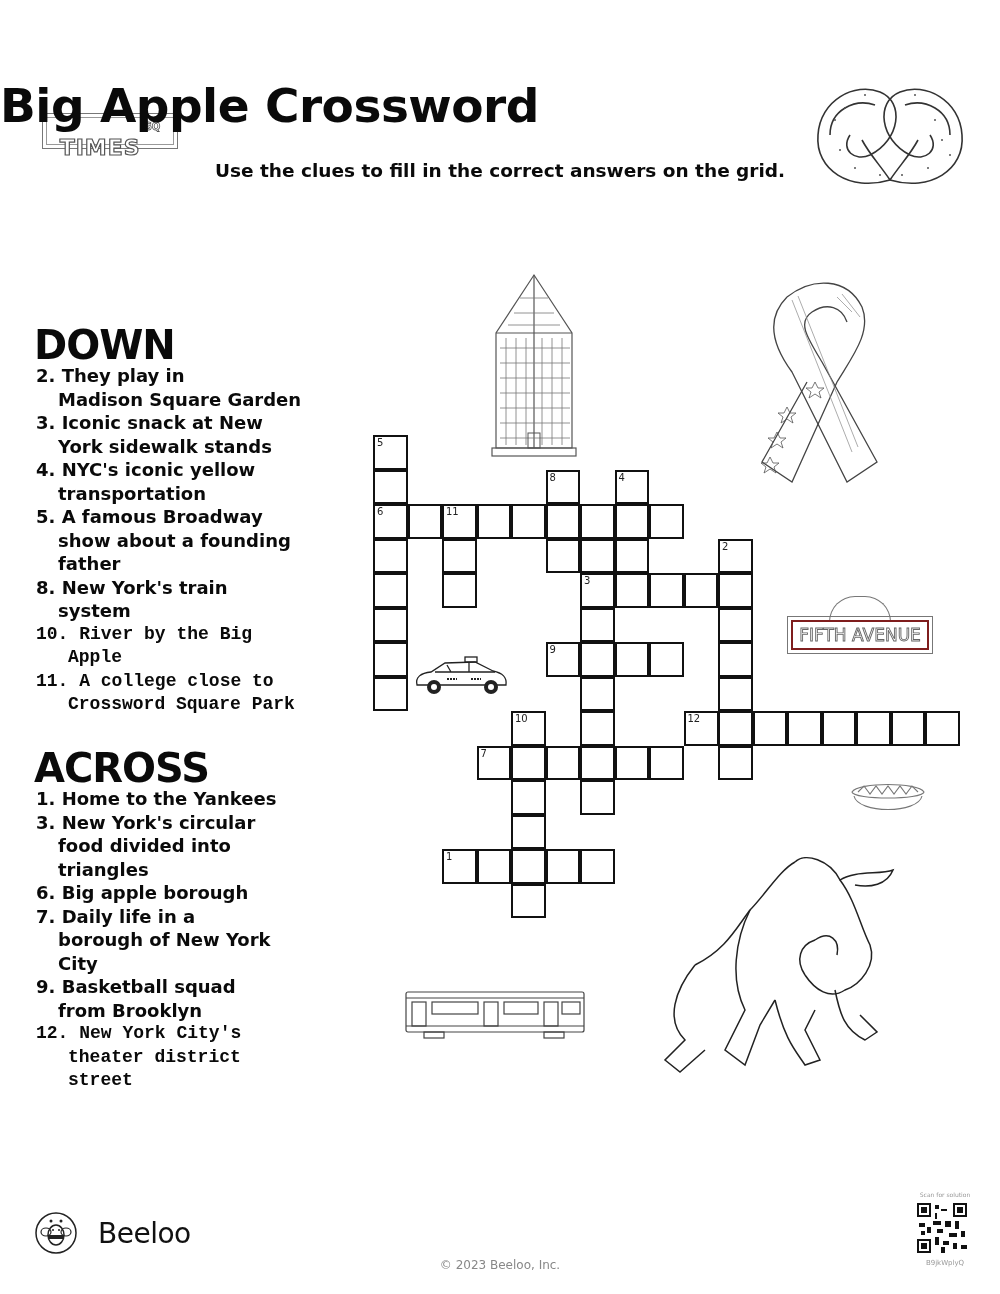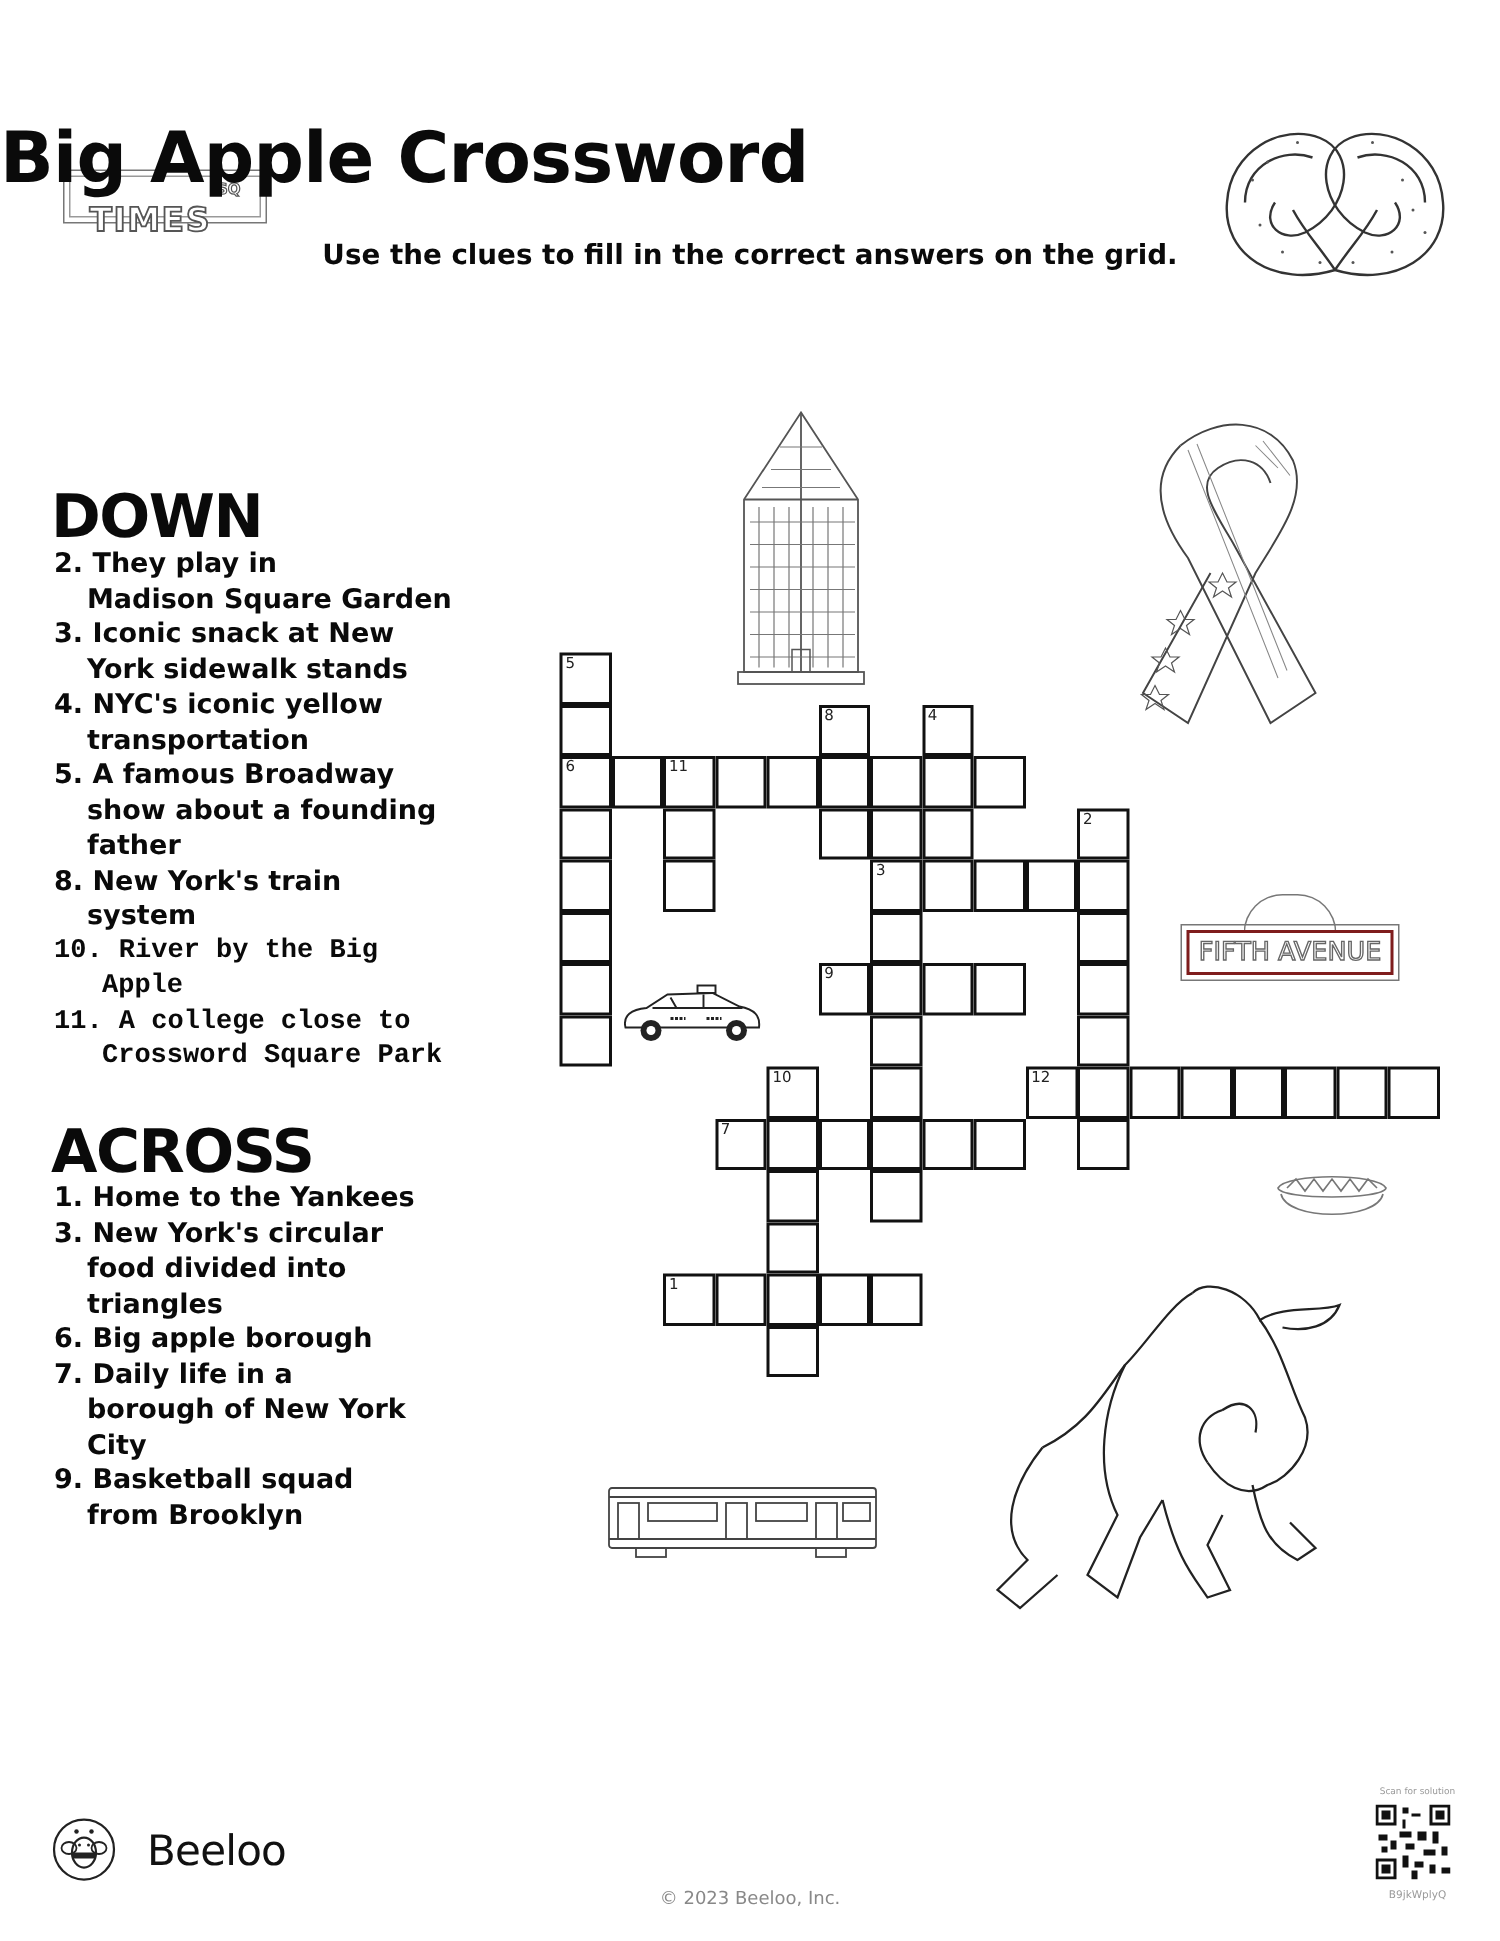--- a/index.html
+++ b/index.html
@@ -122,20 +122,23 @@
   <div class="clue"><span>1.</span> <span>Home to the Yankees</span></div>
   <div class="clue"><span>3.</span> <span>New York's circular
 food divided into
 triangles</span></div>
   <div class="clue"><span>6.</span> <span>Big apple borough</span></div>
   <div class="clue"><span>7.</span> <span>Daily life in a
 borough of New York
 City</span></div>
   <div class="clue"><span>9.</span> <span>Basketball squad
 from Brooklyn</span></div>
+  <div class="clue two"><span>12.</span> <span>New York City's
+theater district
+street</span></div>
 </div>
 
 <div class="abs grid" id="grid">
     <div class="cell" style="left: 374px; top: 436px;">
       <span class="num">5</span>
     </div>
     <div class="cell" style="left: 374px; top: 470.5px;"></div>
     <div class="cell" style="left: 546.5px; top: 470.5px;">
       <span class="num">8</span>
     </div>

